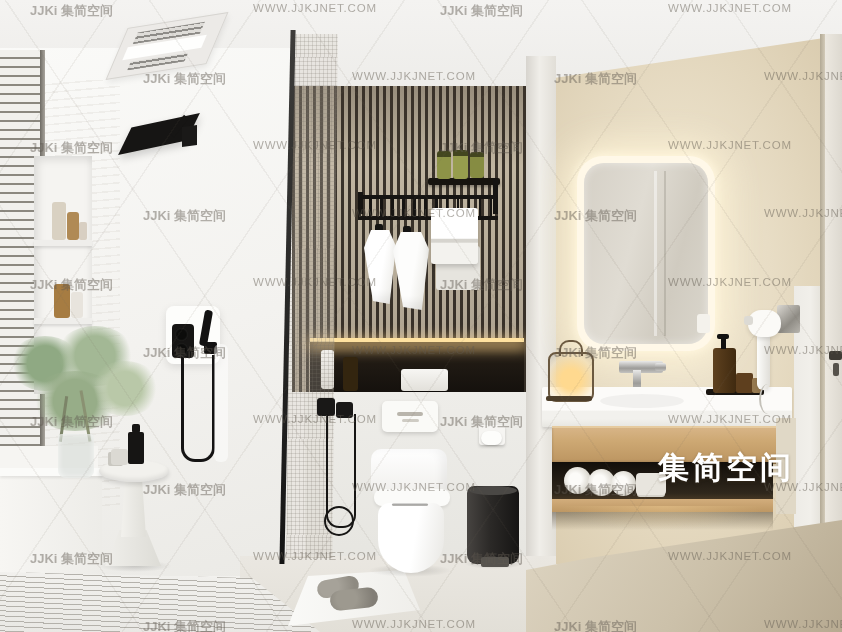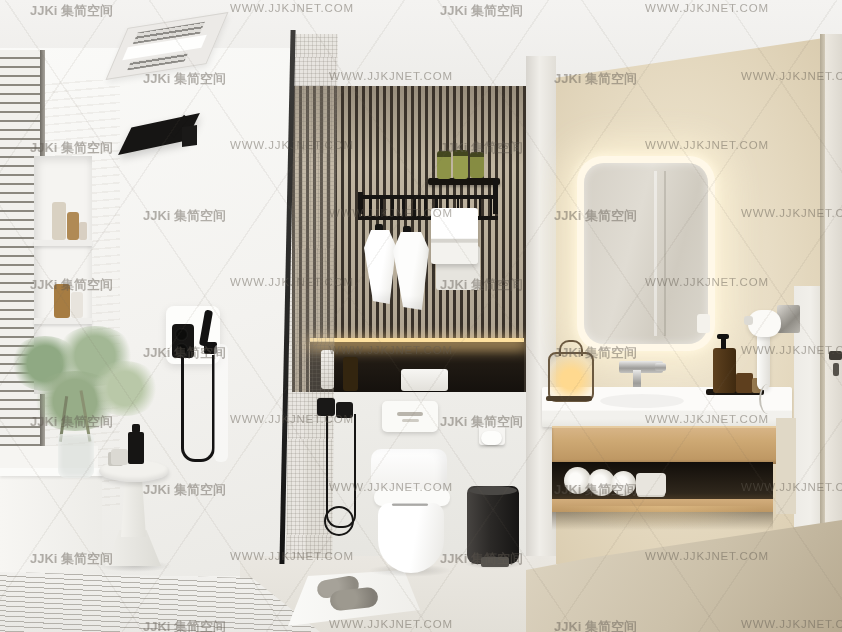--- a/index.html
+++ b/index.html
@@ -1,21 +1,21 @@
 <!DOCTYPE html>
 <html><head>
 <meta charset="utf-8">
 <style>
   html,body{margin:0;padding:0;background:#ddd;}
   .stage{position:relative;width:842px;height:632px;overflow:hidden;background:#f2f1ee;
          font-family:"Liberation Sans", sans-serif;text-align:right;}
   .abs{position:absolute;}
   
   #wm-layer{position:absolute;inset:0;z-index:40;pointer-events:none;}
-  .wm-site{position:absolute;font-size:11.5px;letter-spacing:.8px;color:rgba(96,90,80,.48);white-space:nowrap;}
+  .wm-site{position:absolute;font-size:11.5px;letter-spacing:.8px;color:rgba(96,90,80,.48);white-space:nowrap;margin-left:23px;}
   .wm-brand{position:absolute;font-size:13px;font-weight:bold;color:rgba(96,90,80,.46);white-space:nowrap;}
   .wm-lines{position:absolute;inset:0;z-index:39;pointer-events:none;opacity:.8;
     background-image:
       repeating-linear-gradient(56deg, transparent 0 118px, rgba(110,100,88,.10) 118px 119.5px),
       repeating-linear-gradient(-56deg, transparent 0 118px, rgba(110,100,88,.10) 118px 119.5px);}
   .wm-big{position:absolute;left:658px;top:452px;z-index:41;color:#fff;pointer-events:none;}
   .wm-big-brand{font-size:31px;font-weight:bold;letter-spacing:3px;line-height:1.05;
     text-shadow:0 1px 3px rgba(70,55,30,.4);}
   .wm-big-id{font-family:"Liberation Serif", serif;font-size:30px;letter-spacing:1px;line-height:1.05;
     text-shadow:0 1px 3px rgba(70,55,30,.4);}
@@ -289,15 +289,16 @@
       <span class="wm-brand" style="left: 30px; top: 550px;">JJKi 集简空间</span>
       <span class="wm-site" style="left: 230px; top: 550px;">WWW.JJKJNET.COM</span>
       <span class="wm-brand" style="left: 440px; top: 550px;">JJKi 集简空间</span>
       <span class="wm-site" style="left: 645px; top: 550px;">WWW.JJKJNET.COM</span>
       <span class="wm-brand" style="left: 143px; top: 618px;">JJKi 集简空间</span>
       <span class="wm-site" style="left: 329px; top: 618px;">WWW.JJKJNET.COM</span>
       <span class="wm-brand" style="left: 554px; top: 618px;">JJKi 集简空间</span>
       <span class="wm-site" style="left: 741px; top: 618px;">WWW.JJKJNET.COM</span>
     </div>
   <div class="wm-big">
+    <div class="wm-big-brand">集简空间</div>
   </div>
 
 </div>
 
 </body></html>

